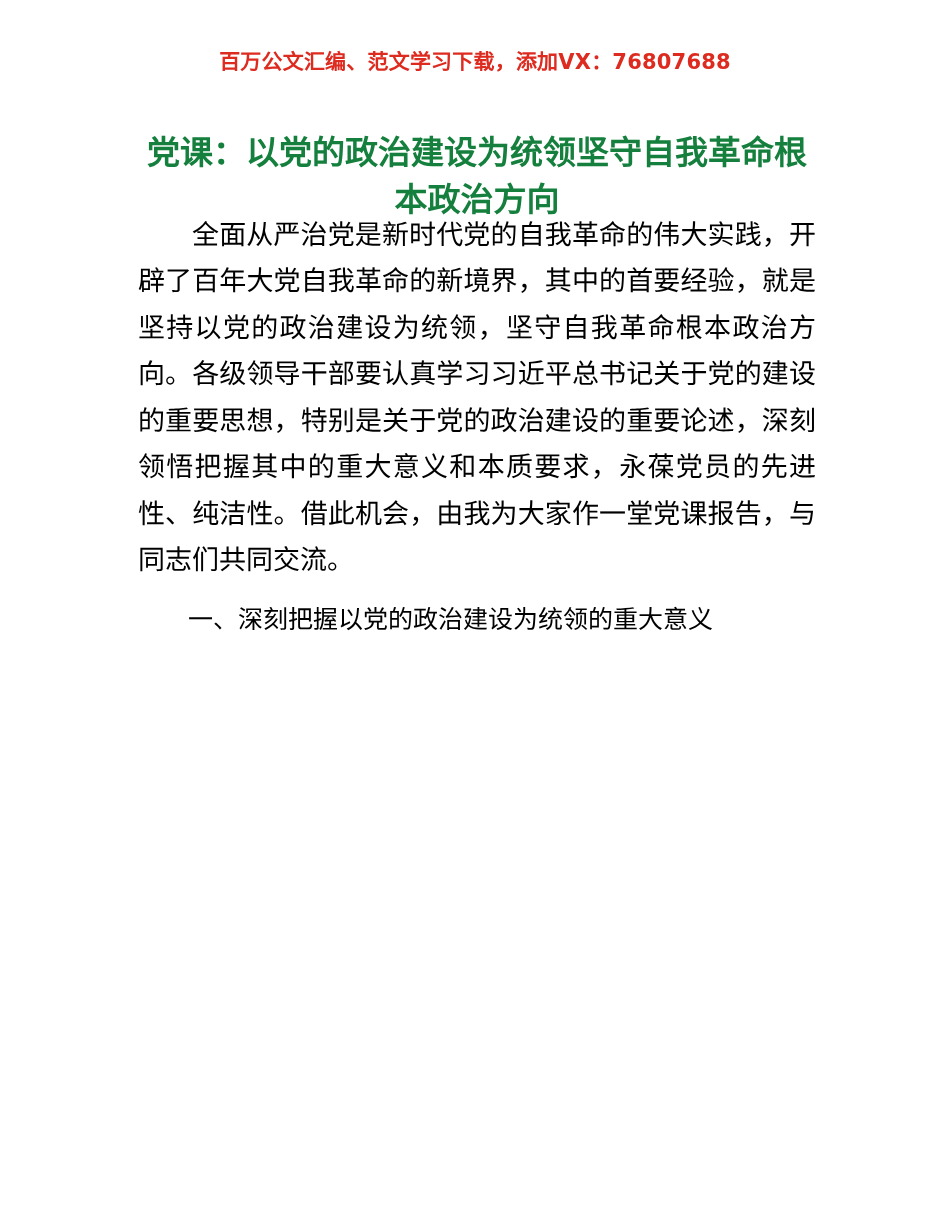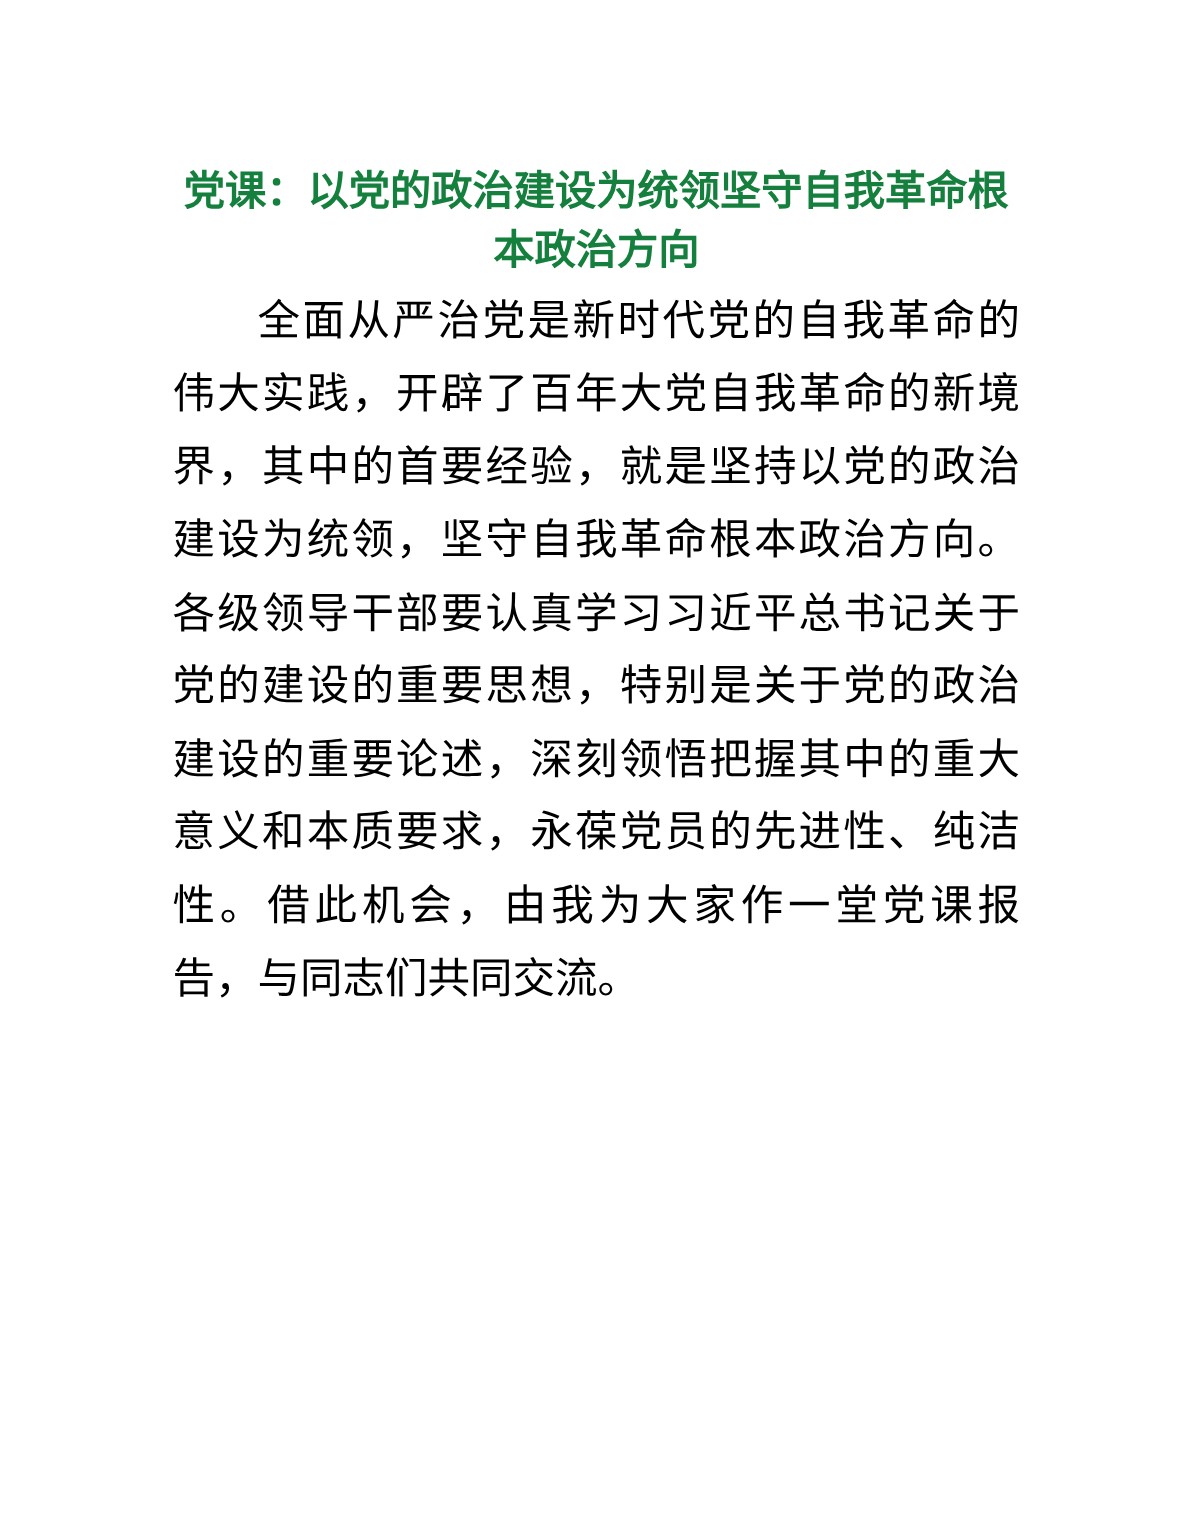--- a/index.html
+++ b/index.html
@@ -67,49 +67,53 @@
 
   .salutation {
     font-size: 27px;
     line-height: 1.72;
     text-indent: 2em;
     margin: 0 0 12px 0;
     letter-spacing: 0px;
   }
 
   .para {
-    font-size: 34px;
+    font-size: 27px;
     line-height: 1.72;
     text-indent: 2em;
-    margin: 16px 0 12px 0;
+    margin: 0 0 12px 0;
     text-align: justify;
     text-justify: inter-ideograph;
     letter-spacing: 0px;
   }
 
   .section-heading {
     font-size: 25px;
     line-height: 1.72;
     text-indent: 2em;
     margin: 14px 0 12px 0;
     font-weight: 400;
     color: #000000;
     letter-spacing: 0px;
   }
 </style>
 </head>
 <body style="background: rgb(255, 255, 255);">
 
 <div class="page" style="background: rgb(255, 255, 255);">
 
+  <div class="promo-header" style="color: rgb(221, 43, 31);">
+    <span class="promo-text">百万公文汇编、范文学习下载，添加VX：76807688</span>
+  </div>
 
   <h1 class="doc-title" style="color: #15803d;">党课：以党的政治建设为统领坚守自我革命根本政治方向</h1>
 
   <div class="doc-body" style="color: rgb(0, 0, 0);">
 
 
     <p class="para">全面从严治党是新时代党的自我革命的伟大实践，开辟了百年大党自我革命的新境界，其中的首要经验，就是坚持以党的政治建设为统领，坚守自我革命根本政治方向。各级领导干部要认真学习习近平总书记关于党的建设的重要思想，特别是关于党的政治建设的重要论述，深刻领悟把握其中的重大意义和本质要求，永葆党员的先进性、纯洁性。借此机会，由我为大家作一堂党课报告，与同志们共同交流。</p>
 
+    <h2 class="section-heading">一、深刻把握以党的政治建设为统领的重大意义</h2>
 
 
   </div>
 
 </div>
 
 </body></html>

